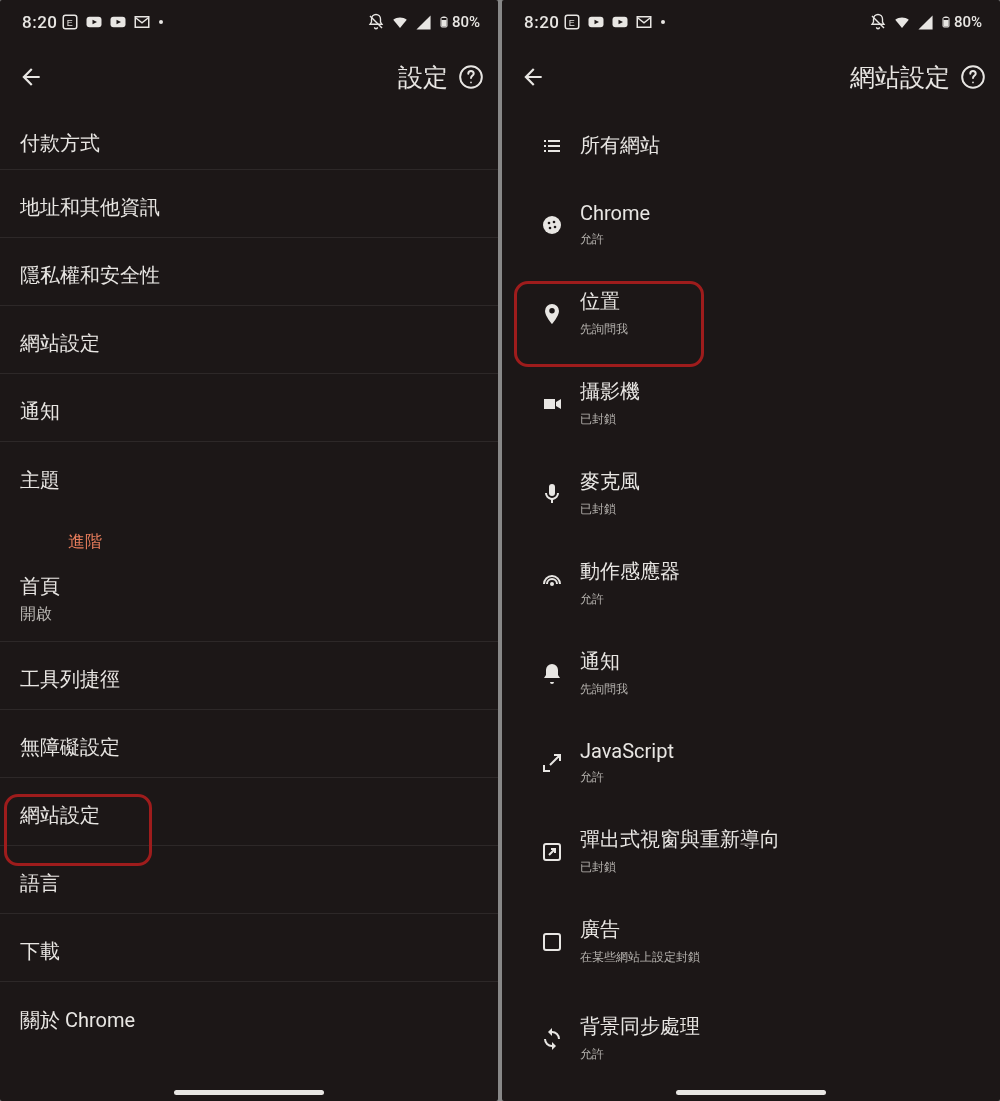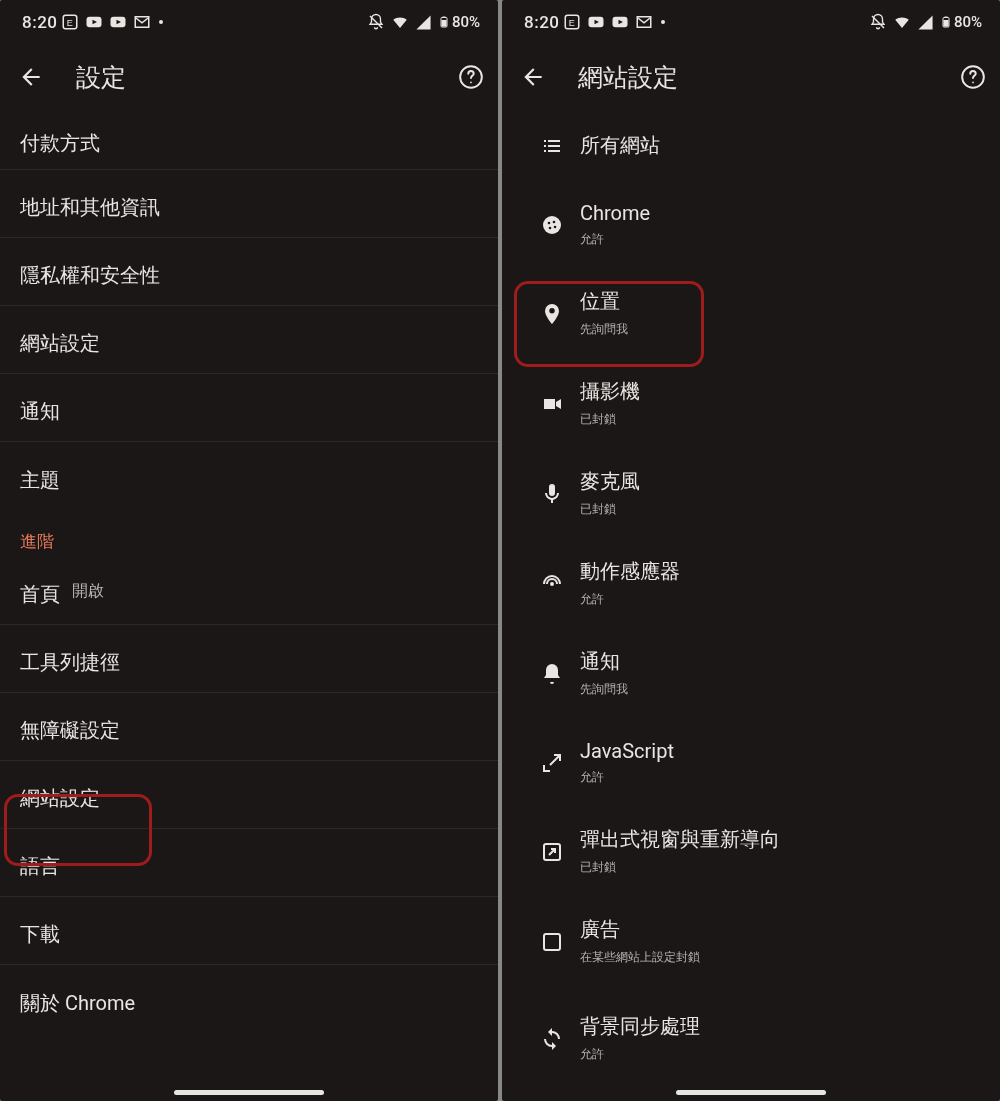--- a/index.html
+++ b/index.html
@@ -39,20 +39,21 @@
   .status-right svg { width:18px; height:18px; fill:#e8e6e3; }
   .status-right .sig { width:17px; height:17px; }
   .status-right .batt-wrap{ display:flex; align-items:center; gap:2px;}
   .status-right .batt-txt{ font-size:15px; }
   
   .app-bar {
     height: 66px;
     display:flex;
     align-items:center;
     padding: 0 14px 0 18px;
+    text-align: right;
   }
   .app-bar .back { width:36px; display:flex; align-items:center; }
   .app-bar .back svg{ width:26px; height:26px; fill:#e8e6e3; }
   .app-bar .title{
     flex:1;
     font-size: 25px;
     font-weight: 500;
     padding-left: 22px;
   }
   .app-bar .help{ width:36px; display:flex; justify-content:flex-end; }
@@ -61,27 +62,28 @@
   .list { }
   .row {
     min-height: 68px;
     display:flex;
     align-items:flex-end;
     padding: 16px 20px;
     border-bottom: 1px solid #2d2828;
     font-size: 20px;
   }
   .row.short{ min-height:60px; padding:12px 20px;}
-  .row .col{ display:flex; flex-direction:row; gap:12px;}
+  .row .col{ display:flex; flex-direction:column; gap:4px;}
   .row .sub{ font-size:16px; color:#b6b3af;}
   .row.noborder{ border-bottom:none;}
   .section-header{
     padding: 20px 20px 4px 20px;
     font-size: 17px;
     color: #e67c5b;
+    margin-left: 48px;
   }
   
   .hl {
     position:absolute;
     border:3px solid #9e1c1c;
     border-radius:14px;
     pointer-events:none;
   }
   
   .row2 {

